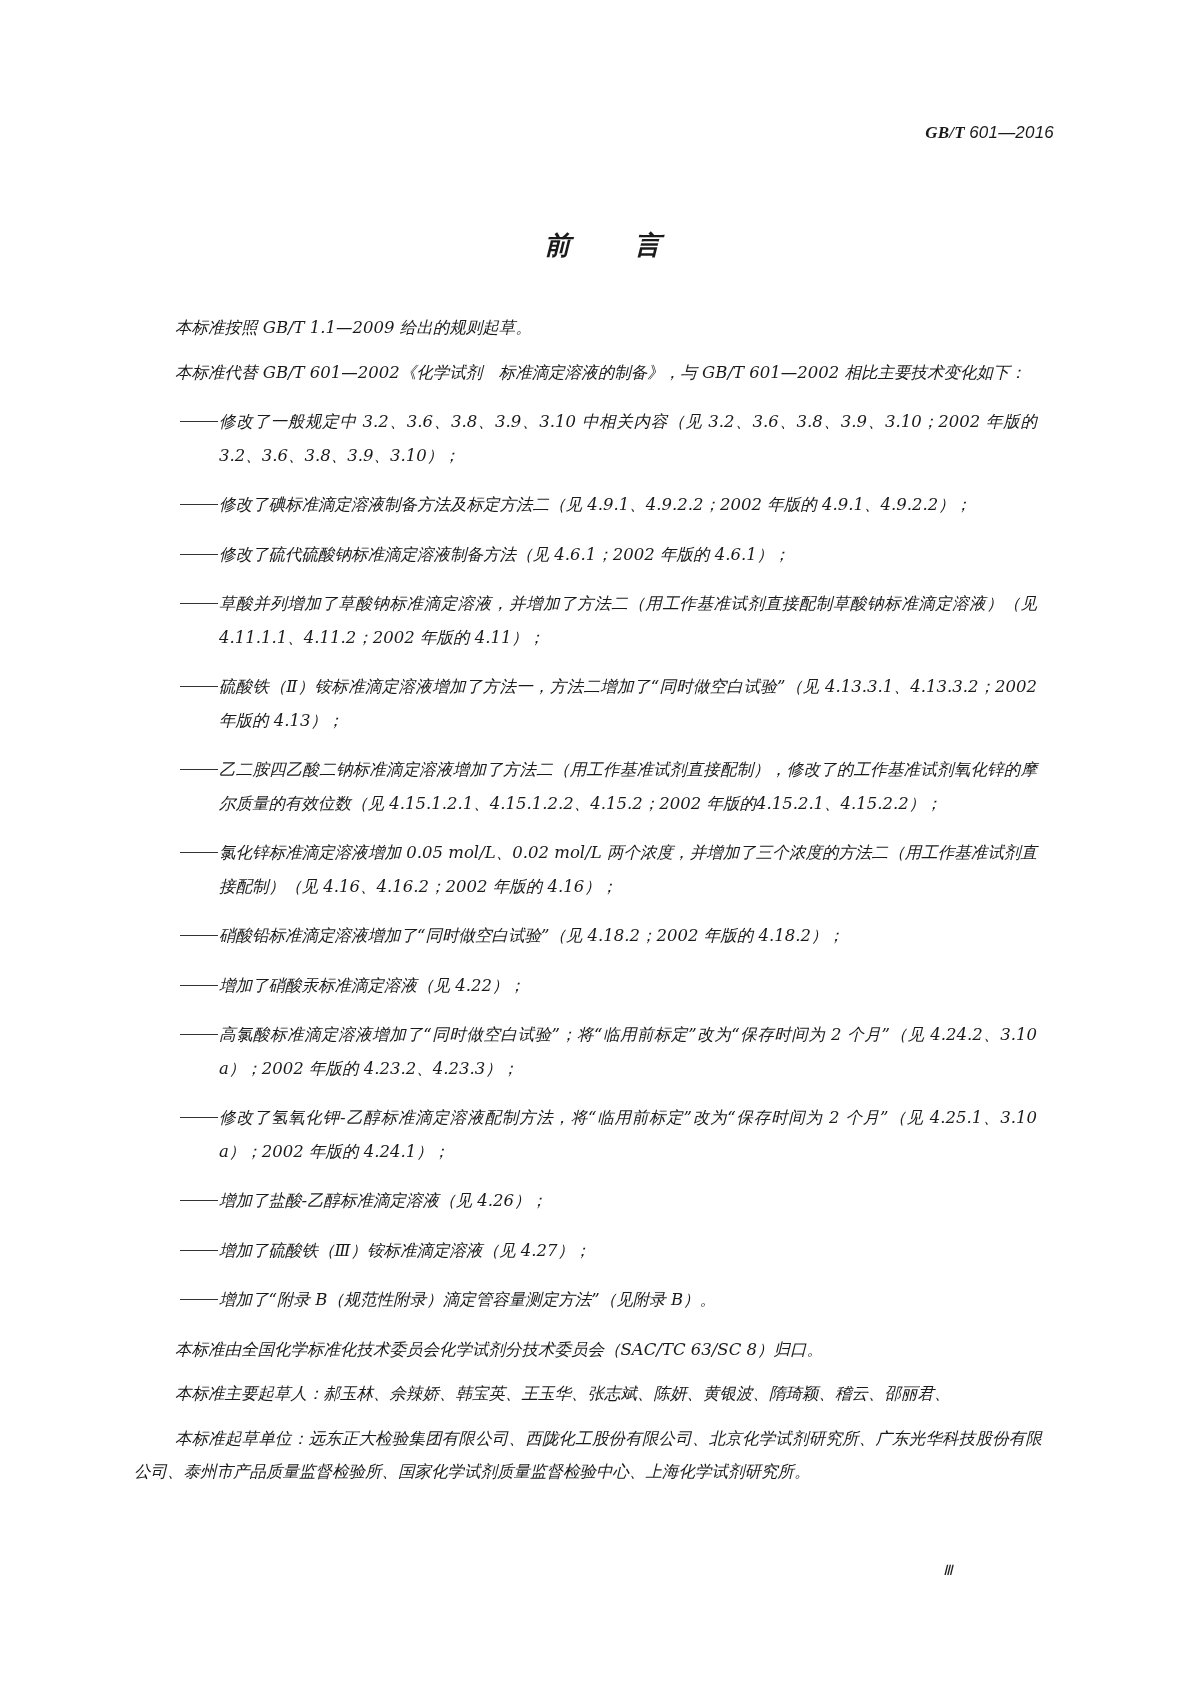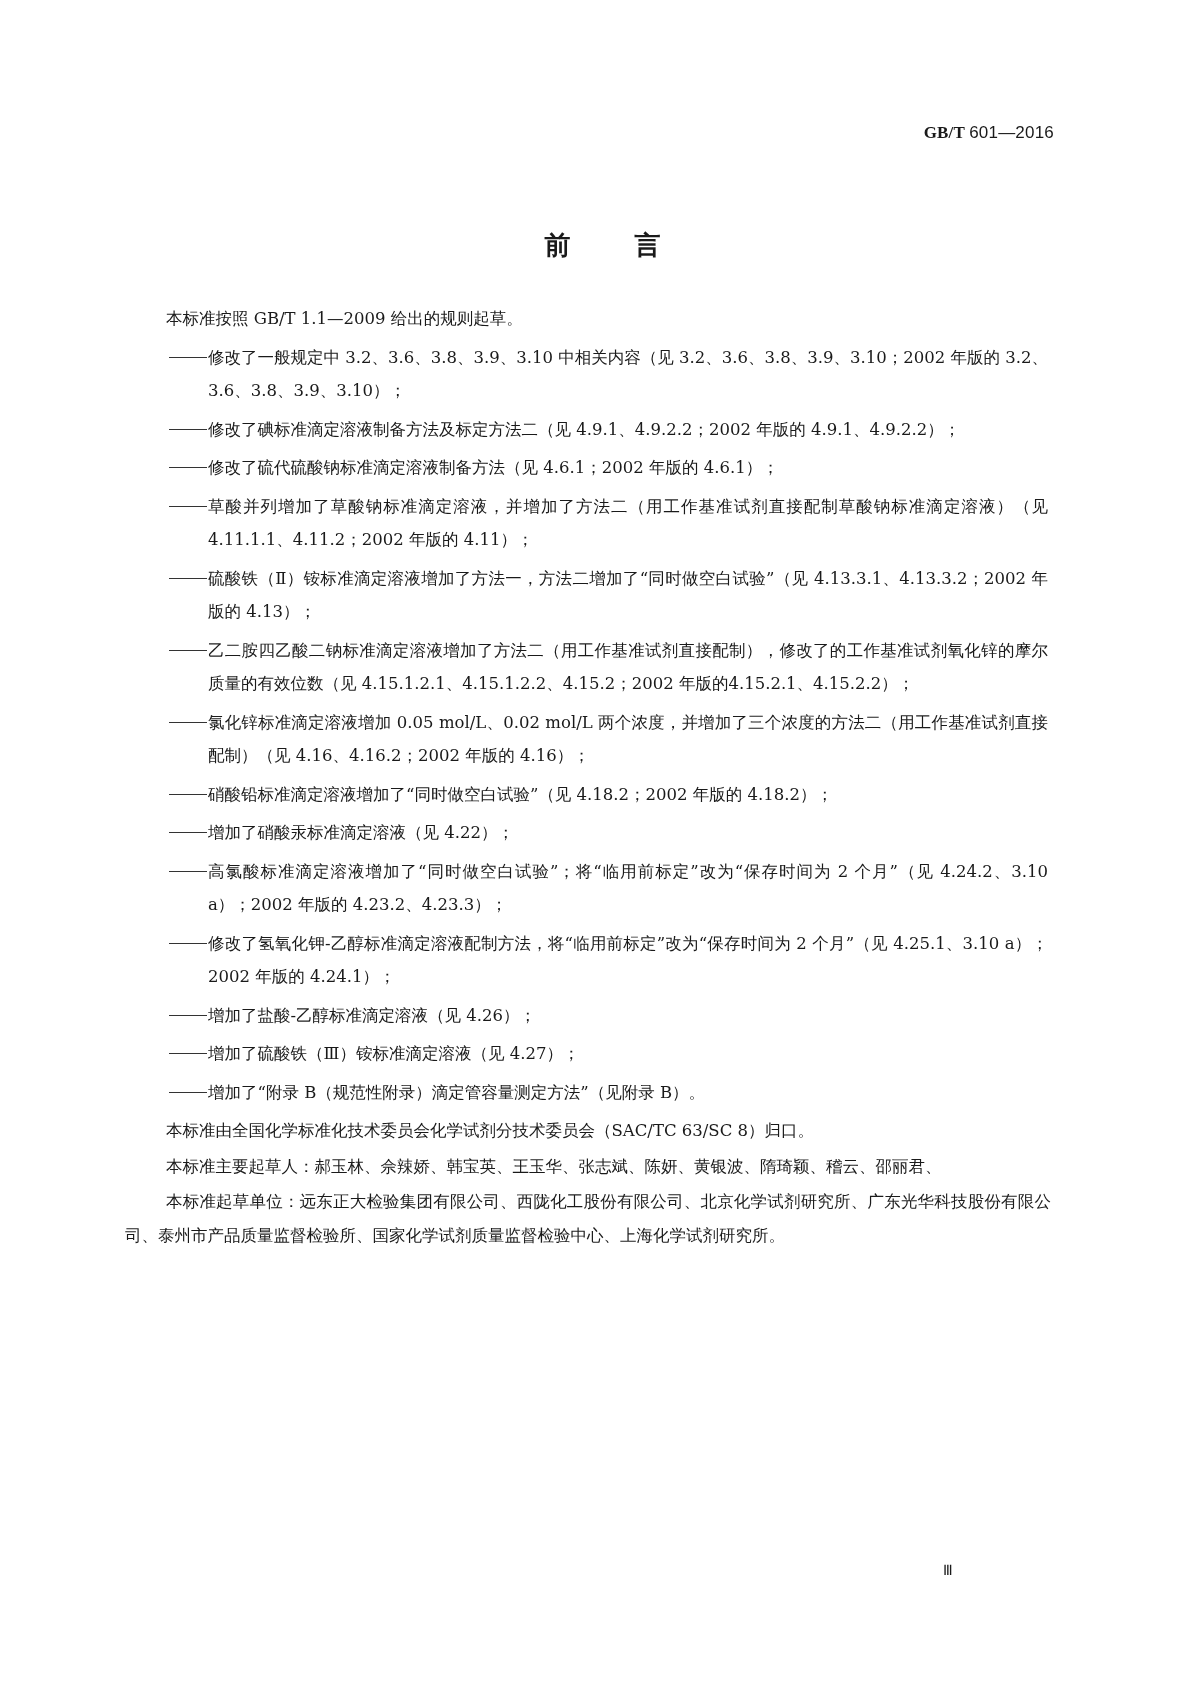--- a/index.html
+++ b/index.html
@@ -9,20 +9,21 @@
       position: relative;
       color: #1a1a1a;
       font-family: "DejaVu Serif", "Liberation Serif", serif;
       overflow: hidden;
     }
     .page {
       position: absolute;
       left: 0; top: 0;
       width: 1191px; height: 1664px;
       background: #fff;
+      font-style: italic;
     }
     .header-code {
       position: absolute;
       top: 123px;
       right: 137px;
       font-size: 17px;
       font-weight: bold;
       letter-spacing: 0.2px;
       font-family: "Liberation Serif", "DejaVu Serif", serif;
     }
@@ -45,27 +46,27 @@
     .title .gap { width: 62px; }
     .body {
       position: absolute;
       top: 300px;
       left: 123px;
       width: 930px;
       font-size: 16.5px;
       line-height: 33.5px;
     }
     .para {
-      margin: 2px;
+      margin: 11px;
       text-indent: 41px;
       text-align: justify;
     }
     .item {
       position: relative;
-      margin: 5px;
+      margin: 16px;
       padding-left: 80px;
       text-align: justify;
     }
     .item .dash {
       position: absolute;
       left: 41px;
       top: 0;
       width: 39px;
       display: inline-block;
     }
@@ -93,20 +94,21 @@
     <span>GB/T</span>
     <span class="num">601—2016</span>
   </div>
 
   <div class="title">
     <span>前</span><span class="gap"></span><span>言</span>
   </div>
 
   <div class="body">
     <p class="para">本标准按照 GB/T 1.1—2009 给出的规则起草。</p>
+    <p class="para">本标准代替 GB/T 601—2002《化学试剂　标准滴定溶液的制备》，与 GB/T 601—2002 相比主要技术变化如下：</p>
 
     <div>
       <p class="item"><span class="dash"></span><span>修改了一般规定中 3.2、3.6、3.8、3.9、3.10 中相关内容（见 3.2、3.6、3.8、3.9、3.10；2002 年版的 3.2、3.6、3.8、3.9、3.10）；</span></p>
       <p class="item"><span class="dash"></span><span>修改了碘标准滴定溶液制备方法及标定方法二（见 4.9.1、4.9.2.2；2002 年版的 4.9.1、4.9.2.2）；</span></p>
       <p class="item"><span class="dash"></span><span>修改了硫代硫酸钠标准滴定溶液制备方法（见 4.6.1；2002 年版的 4.6.1）；</span></p>
       <p class="item"><span class="dash"></span><span>草酸并列增加了草酸钠标准滴定溶液，并增加了方法二（用工作基准试剂直接配制草酸钠标准滴定溶液）（见 4.11.1.1、4.11.2；2002 年版的 4.11）；</span></p>
       <p class="item"><span class="dash"></span><span>硫酸铁（Ⅱ）铵标准滴定溶液增加了方法一，方法二增加了“同时做空白试验”（见 4.13.3.1、4.13.3.2；2002 年版的 4.13）；</span></p>
       <p class="item"><span class="dash"></span><span>乙二胺四乙酸二钠标准滴定溶液增加了方法二（用工作基准试剂直接配制），修改了的工作基准试剂氧化锌的摩尔质量的有效位数（见 4.15.1.2.1、4.15.1.2.2、4.15.2；2002 年版的4.15.2.1、4.15.2.2）；</span></p>
       <p class="item"><span class="dash"></span><span>氯化锌标准滴定溶液增加 0.05 mol/L、0.02 mol/L 两个浓度，并增加了三个浓度的方法二（用工作基准试剂直接配制）（见 4.16、4.16.2；2002 年版的 4.16）；</span></p>
       <p class="item"><span class="dash"></span><span>硝酸铅标准滴定溶液增加了“同时做空白试验”（见 4.18.2；2002 年版的 4.18.2）；</span></p>

